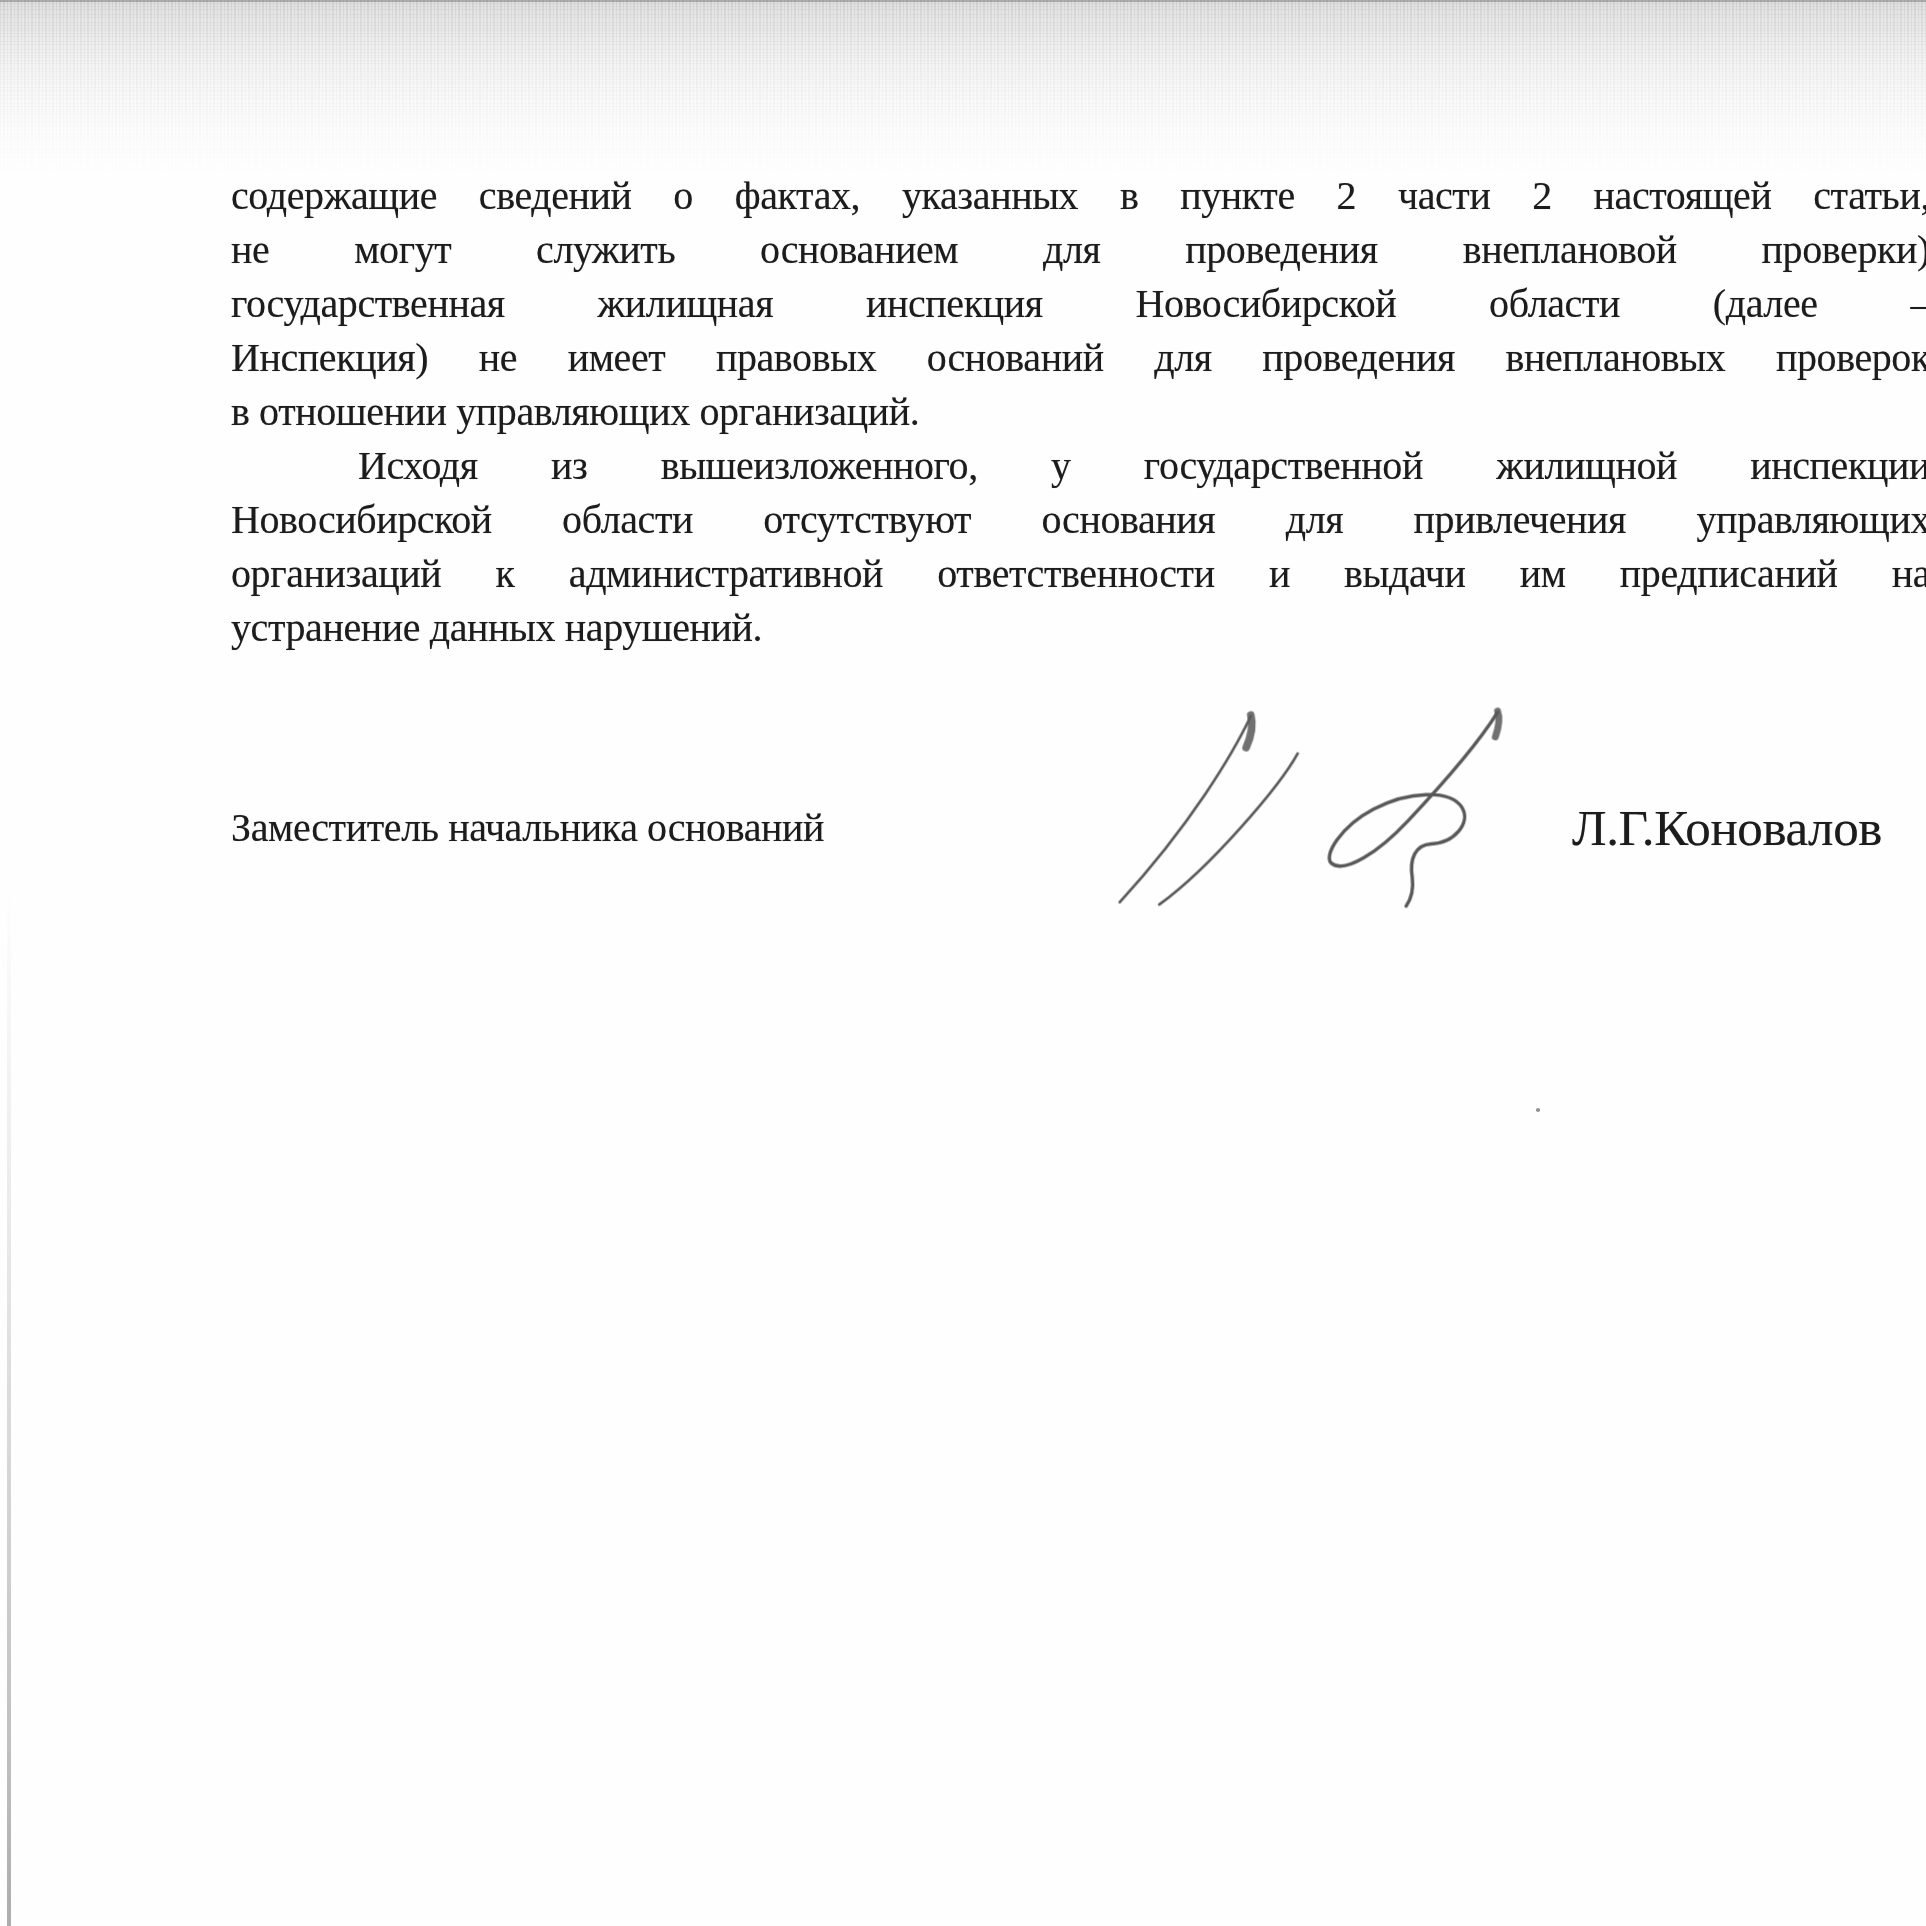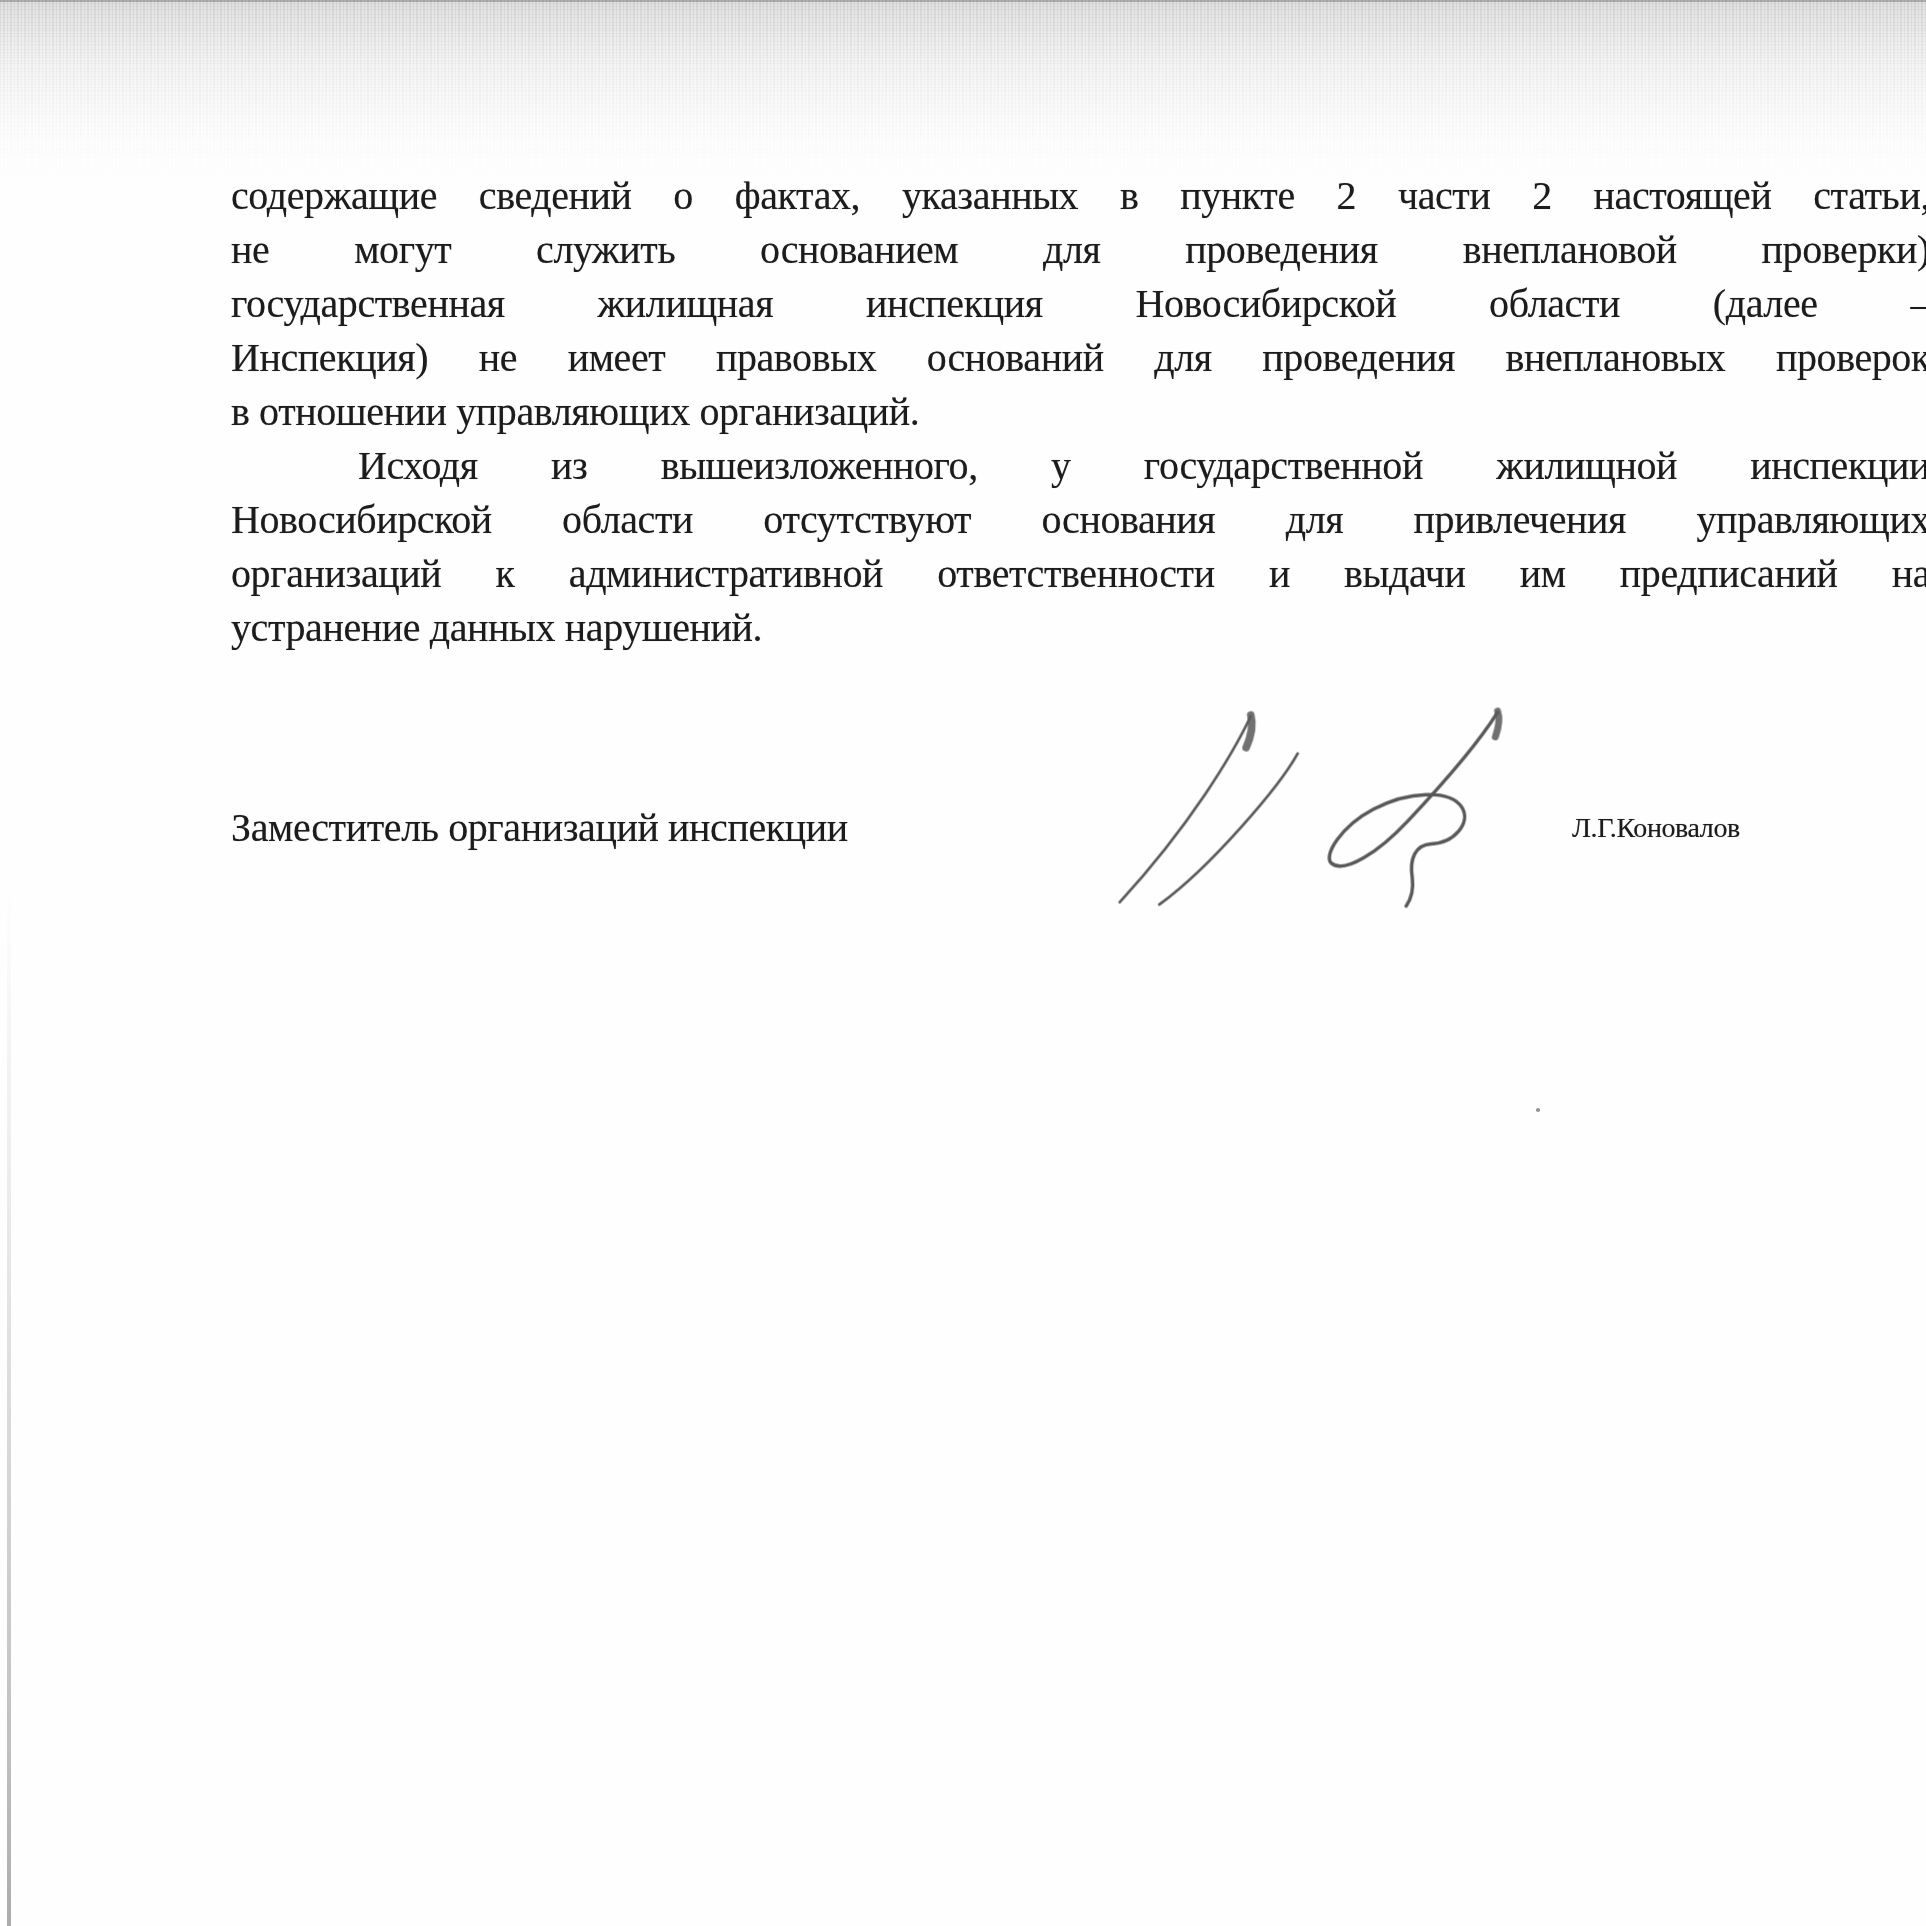--- a/index.html
+++ b/index.html
@@ -51,21 +51,21 @@
   .left { text-align: left; text-align-last: left; }
   .indent { text-indent: 127px; }
 
   .sig-title {
     position: absolute; left: 231px; top: 801px; height: 54px;
     font-size: 40px; line-height: 54px; color: #1c1c1c;
     letter-spacing: -0.4px; text-shadow: 0 0 0.8px rgba(10,10,10,.45);
   }
   .sig-name {
     position: absolute; left: 1572px; top: 801px; height: 54px;
-    font-size: 28px; line-height: 54px; color: #1c1c1c;
+    font-size: 51px; line-height: 54px; color: #1c1c1c;
     letter-spacing: -0.4px; text-shadow: 0 0 0.8px rgba(10,10,10,.45);
   }
 
   .sig-svg { position: absolute; left: 1079px; top: 690px; }
 </style>
 </head>
 <body>
 
 <div id="page">
 
@@ -83,21 +83,21 @@
     <div class="textline left" style="top:385px">в отношении управляющих организаций.</div>
   </div>
 
   <div>
     <div class="textline just indent" style="top:439px">Исходя из вышеизложенного, у государственной жилищной инспекции</div>
     <div class="textline just" style="top:493px">Новосибирской области отсутствуют основания для привлечения управляющих</div>
     <div class="textline just" style="top:547px">организаций к  административной ответственности и выдачи им предписаний на</div>
     <div class="textline left" style="top:601px">устранение данных нарушений.</div>
   </div>
 
-  <div class="sig-title">Заместитель организаций инспекции</div>
+  <div class="sig-title">Заместитель начальника оснований</div>
   <div class="sig-name">Л.Г.Коновалов</div>
 
   <svg class="sig-svg" width="462" height="223" viewBox="0 0 1200 580" fill="none">
     <g stroke="#4a4a4a" stroke-linecap="round" fill="none" opacity="0.92">
 
       <path d="M446,65 C452,88 448,118 434,150" stroke-width="20" opacity="0.85"></path>
       <path d="M446,68 C400,165 290,350 105,552" stroke-width="7"></path>
 
       <path d="M568,165 C520,252 340,462 208,558" stroke-width="7"></path>
 

